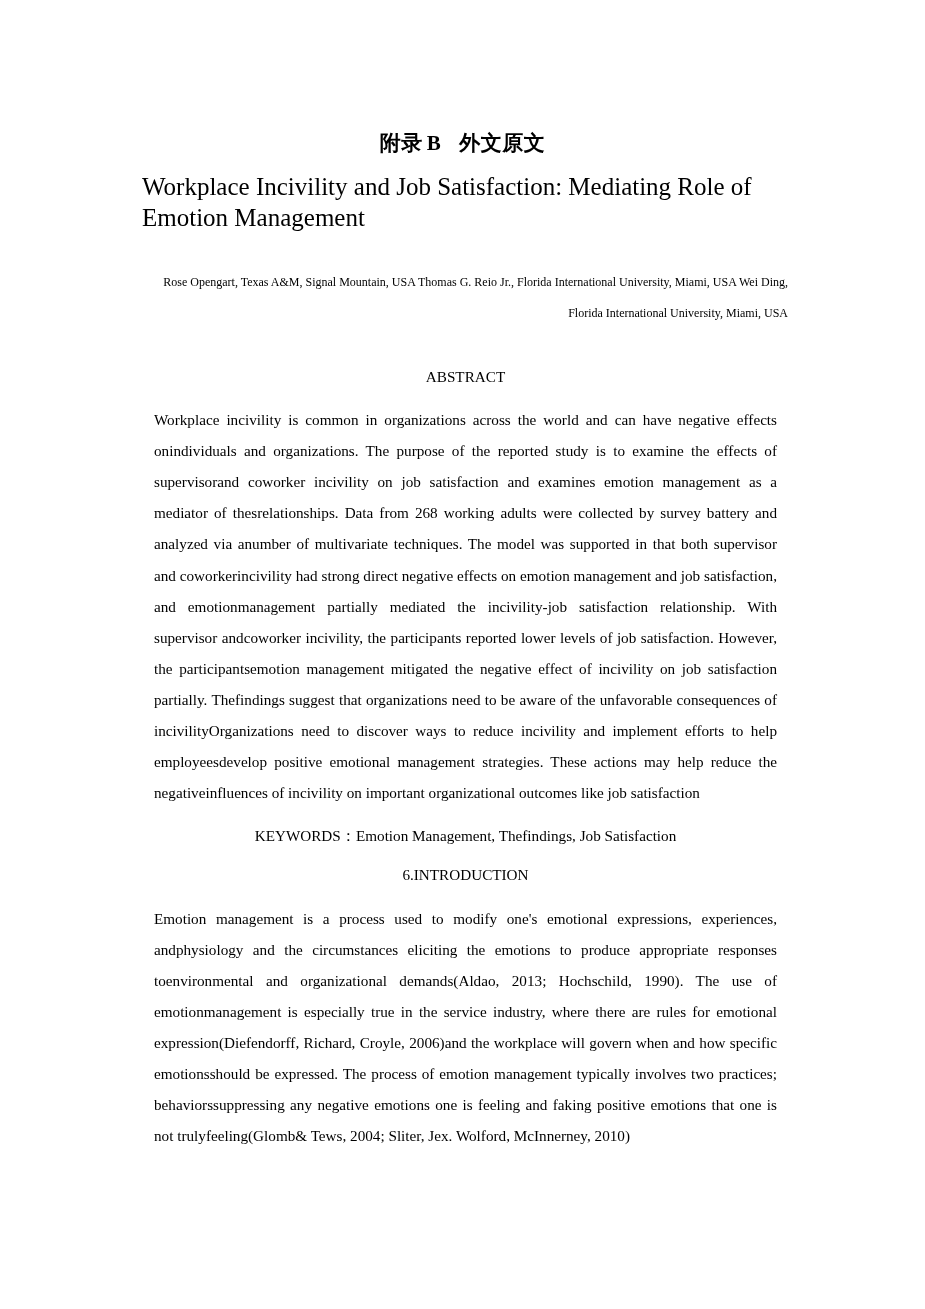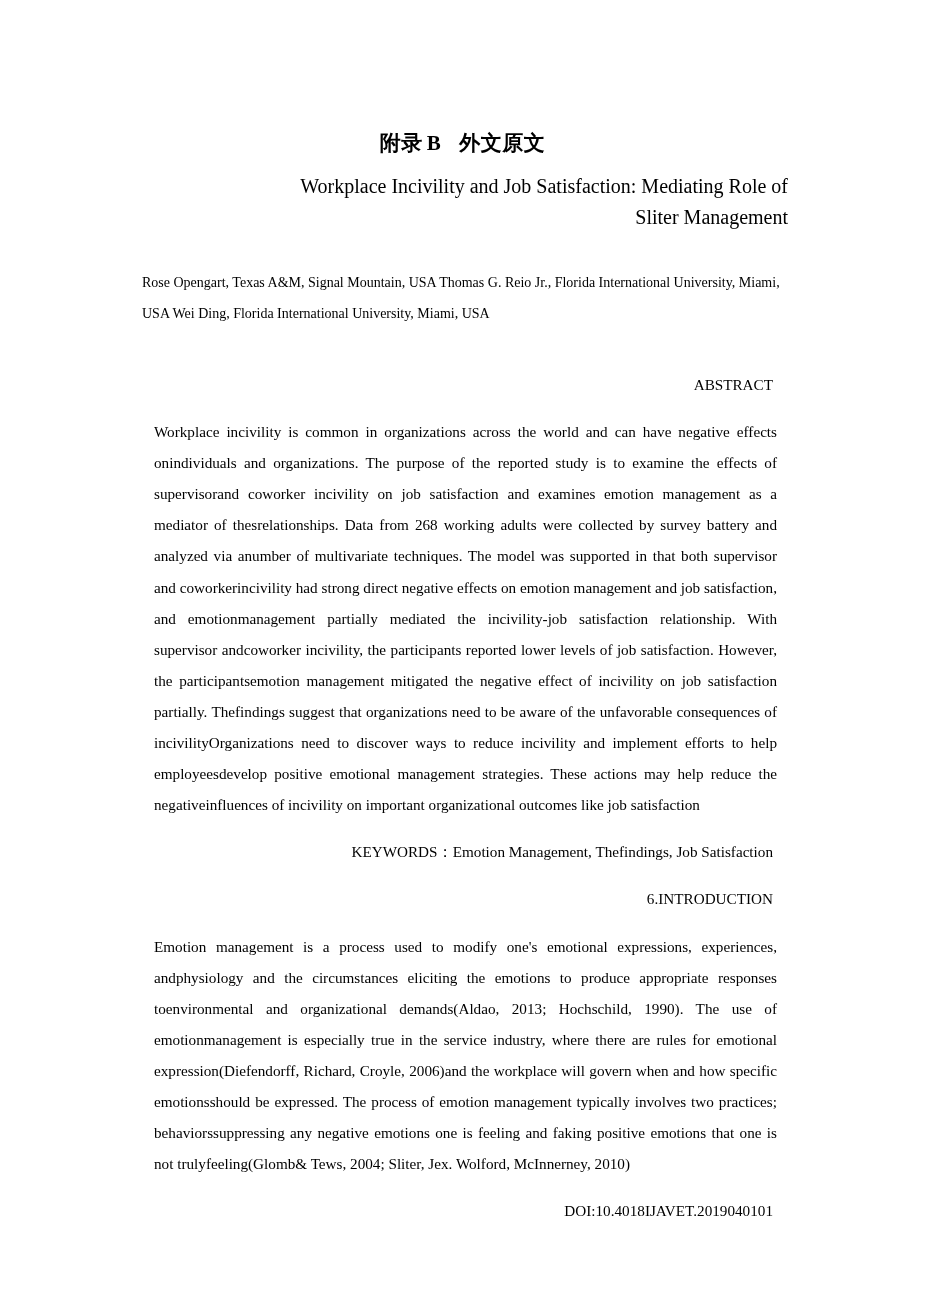--- a/index.html
+++ b/index.html
@@ -39,72 +39,71 @@
     .appendix-heading .latin {
       font-family: "Liberation Serif", serif;
       font-weight: bold;
       margin: 0 18px 0 4px;
     }
     .title {
       position: absolute;
       left: 142px;
       width: 646px;
       top: 171px;
-      text-align: right;
-      font-size: 20px;
+      text-align: left;
+      font-size: 25px;
       line-height: 31px;
     }
     .authors {
       position: absolute;
       left: 142px;
       width: 646px;
       top: 267px;
-      text-align: left;
-      font-size: 14px;
+      text-align: right;
+      font-size: 12px;
       line-height: 31px;
     }
     .body-block {
       position: absolute;
       left: 142px;
       width: 647px;
       top: 353px;
       font-size: 15.2px;
       line-height: 31.1px;
     }
     .body-block p {
       margin: 12px;
       text-align: justify;
     }
     .body-block .line {
-      margin: 16px;
-      text-align: right;
+      margin: 8px;
+      text-align: center;
     }
     .copyright {
       text-align: justify;
       text-align-last: justify;
     }
   </style>
 </head>
 <body>
 
 <div class="page">
 
   <div class="appendix-heading">
     <span>附录</span><span class="latin">B</span><span>外文原文</span>
   </div>
 
   <div class="title">
     <div>Workplace Incivility and Job Satisfaction: Mediating Role of</div>
-    <div>Sliter Management</div>
+    <div>Emotion Management</div>
   </div>
 
   <div class="authors">Rose Opengart, Texas A&amp;M, Signal Mountain, USA Thomas G. Reio Jr., Florida International University, Miami, USA Wei Ding, Florida International University, Miami, USA</div>
 
   <div class="body-block">
     <div class="line">ABSTRACT</div>
     <p>Workplace incivility is common in organizations across the world and can have negative effects onindividuals and organizations. The purpose of the reported study is to examine the effects of supervisorand coworker incivility on job satisfaction and examines emotion management as a mediator of thesrelationships. Data from 268 working adults were collected by survey battery and analyzed via anumber of multivariate techniques. The model was supported in that both supervisor and coworkerincivility had strong direct negative effects on emotion management and job satisfaction, and emotionmanagement partially mediated the incivility-job satisfaction relationship. With supervisor andcoworker incivility, the participants reported lower levels of job satisfaction. However, the participantsemotion management mitigated the negative effect of incivility on job satisfaction partially. Thefindings suggest that organizations need to be aware of the unfavorable consequences of incivilityOrganizations need to discover ways to reduce incivility and implement efforts to help employeesdevelop positive emotional management strategies. These actions may help reduce the negativeinfluences of incivility on important organizational outcomes like job satisfaction</p>
     <div class="line">KEYWORDS：Emotion Management, Thefindings, Job Satisfaction</div>
     <div class="line">6.INTRODUCTION</div>
     <p>Emotion management is a process used to modify one's emotional expressions, experiences, andphysiology and the circumstances eliciting the emotions to produce appropriate responses toenvironmental and organizational demands(Aldao, 2013; Hochschild, 1990). The use of emotionmanagement is especially true in the service industry, where there are rules for emotional expression(Diefendorff, Richard, Croyle, 2006)and the workplace will govern when and how specific emotionsshould be expressed. The process of emotion management typically involves two practices; behaviorssuppressing any negative emotions one is feeling and faking positive emotions that one is not trulyfeeling(Glomb&amp; Tews, 2004; Sliter, Jex. Wolford, McInnerney, 2010)</p>
-    <div class="line">DOI:10.4018IJAVET.2019040101</div>
   </div>
 
 </div>
 
 </body></html>

